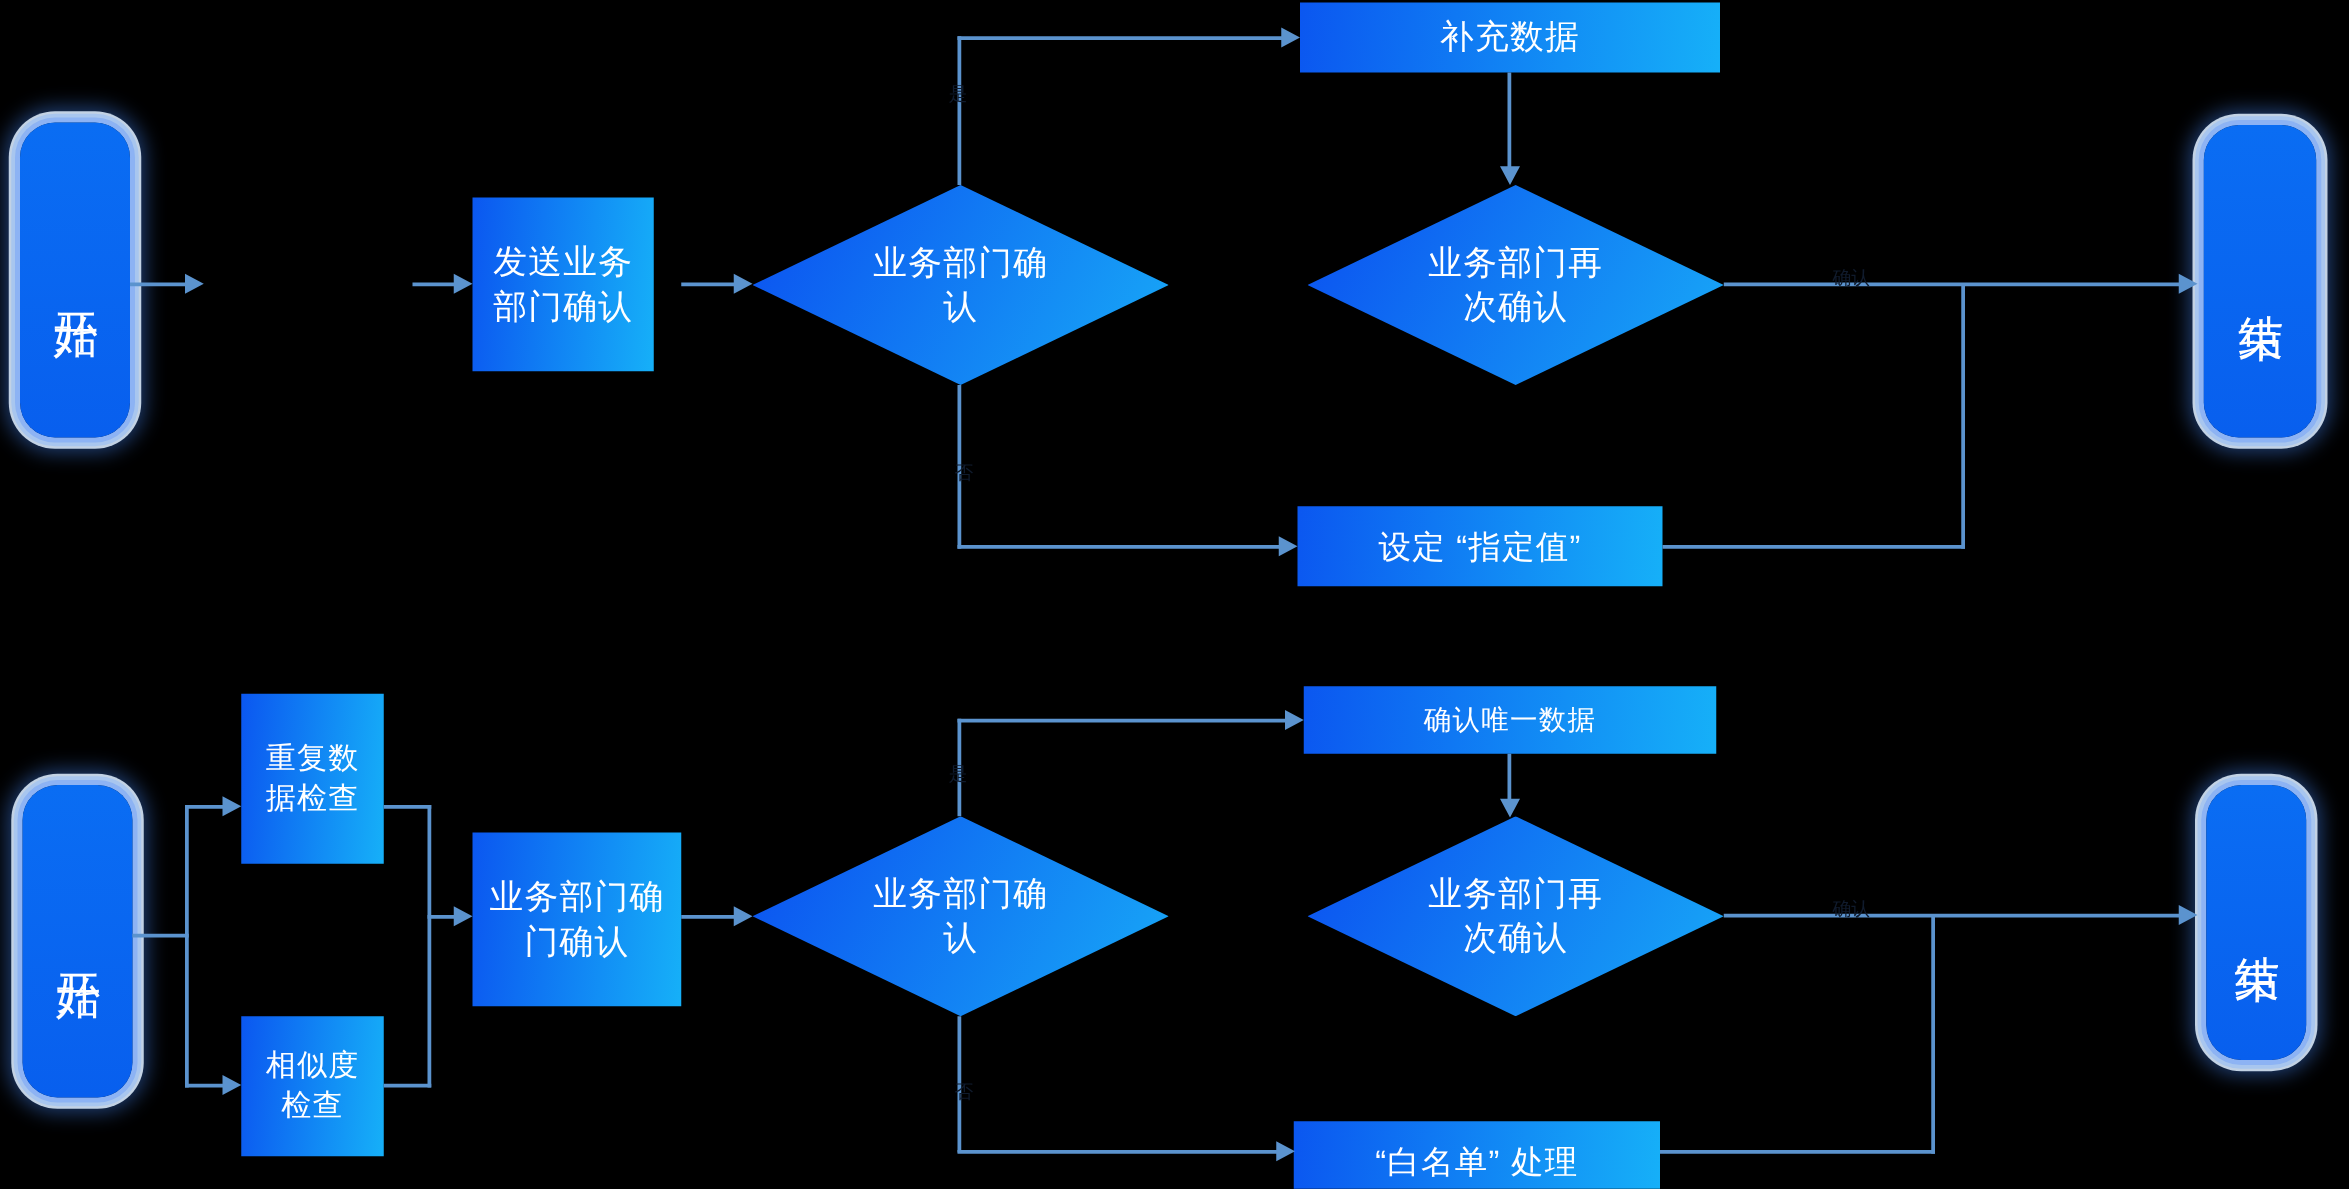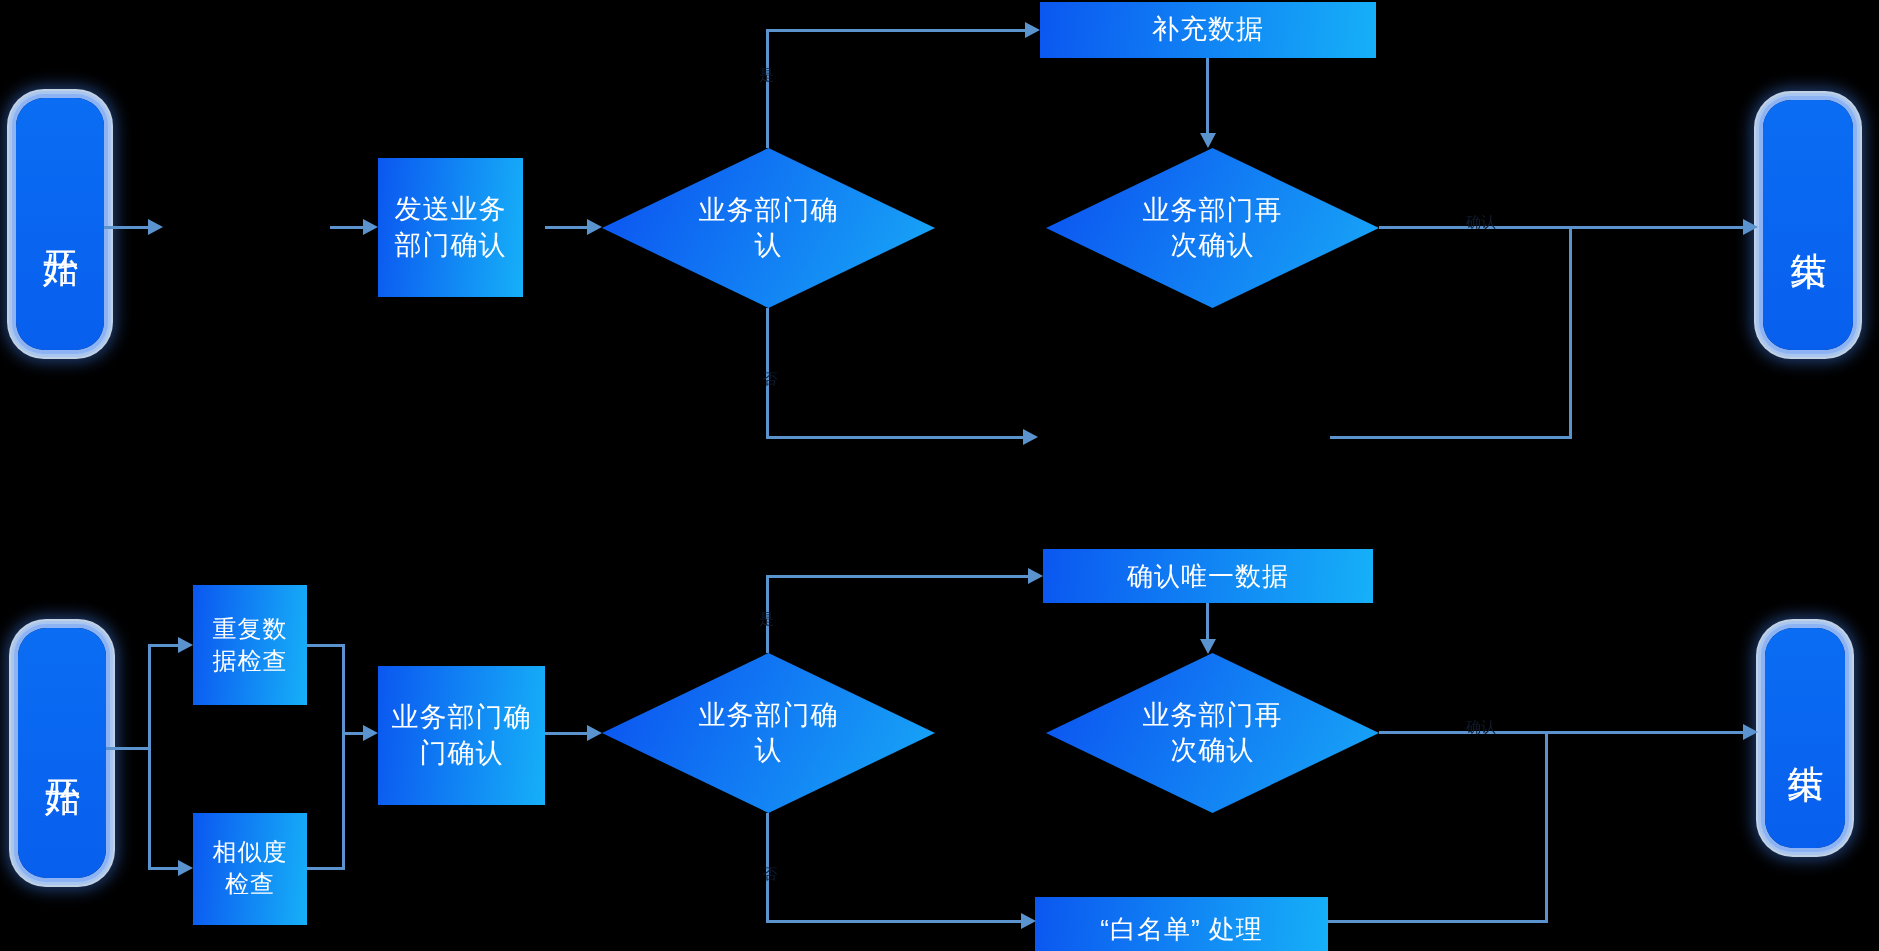--- a/index.html
+++ b/index.html
@@ -41,42 +41,43 @@
   #nullcheck{left:163px;top:197px;width:167px;height:62px;}
   #send1{left:378px;top:158px;width:145px;height:139px;}
   #d1t{left:602px;top:148px;width:333px;height:160px;}
   #suppl{left:1040px;top:2px;width:336px;height:56px;}
   #d2t{left:1046px;top:148px;width:333px;height:160px;}
   #setval{left:1038px;top:405px;width:292px;height:64px;font-size:26px;}
   #end1{left:1763px;top:100px;width:90px;height:250px;}
 
   
   #start2{left:18px;top:628px;width:88px;height:250px;}
-  #dupchk{left:193px;top:585px;width:114px;height:120px;font-size:24px;text-align:right;}
-  #simchk{left:193px;top:813px;width:114px;height:112px;font-size:24px;font-family:Liberation Serif, serif;}
+  #dupchk{left:193px;top:555px;width:114px;height:136px;font-size:24px;text-align:right;}
+  #simchk{left:193px;top:813px;width:114px;height:112px;font-size:24px;}
   #send2{left:378px;top:666px;width:167px;height:139px;}
   #d1b{left:602px;top:653px;width:333px;height:160px;}
-  #uniq{left:1043px;top:549px;width:330px;height:54px;font-size:26px;}
+  #uniq{left:1043px;top:549px;width:330px;height:54px;font-size:22px;}
   #d2b{left:1046px;top:653px;width:333px;height:160px;}
   #whitelist{left:1035px;top:897px;width:293px;height:64px;font-size:26px;}
   #end2{left:1765px;top:628px;width:80px;height:220px;}
 </style>
 </head>
 <body>
 
 <div class="stage">
 
   <div class="node terminal" id="start1">开始</div>
   <div class="node proc" id="send1">发送业务
 部门确认</div>
   <div class="node diamond" id="d1t">业务部门确
 认</div>
   <div class="node proc" id="suppl">补充数据</div>
   <div class="node diamond" id="d2t">业务部门再
 次确认</div>
+  <div class="node proc" id="setval">设定 “指定值”</div>
   <div class="node terminal" id="end1">结束</div>
 
   <div class="h" style="left:104px;top:226px;width:46px;"></div>
   <div class="ar" style="left:148px;top:219px;"></div>
 
   <div class="h" style="left:330px;top:226px;width:34px;"></div>
   <div class="ar" style="left:363px;top:219px;"></div>
 
   <div class="h" style="left:545px;top:226px;width:43px;"></div>
   <div class="ar" style="left:587px;top:219px;"></div>

